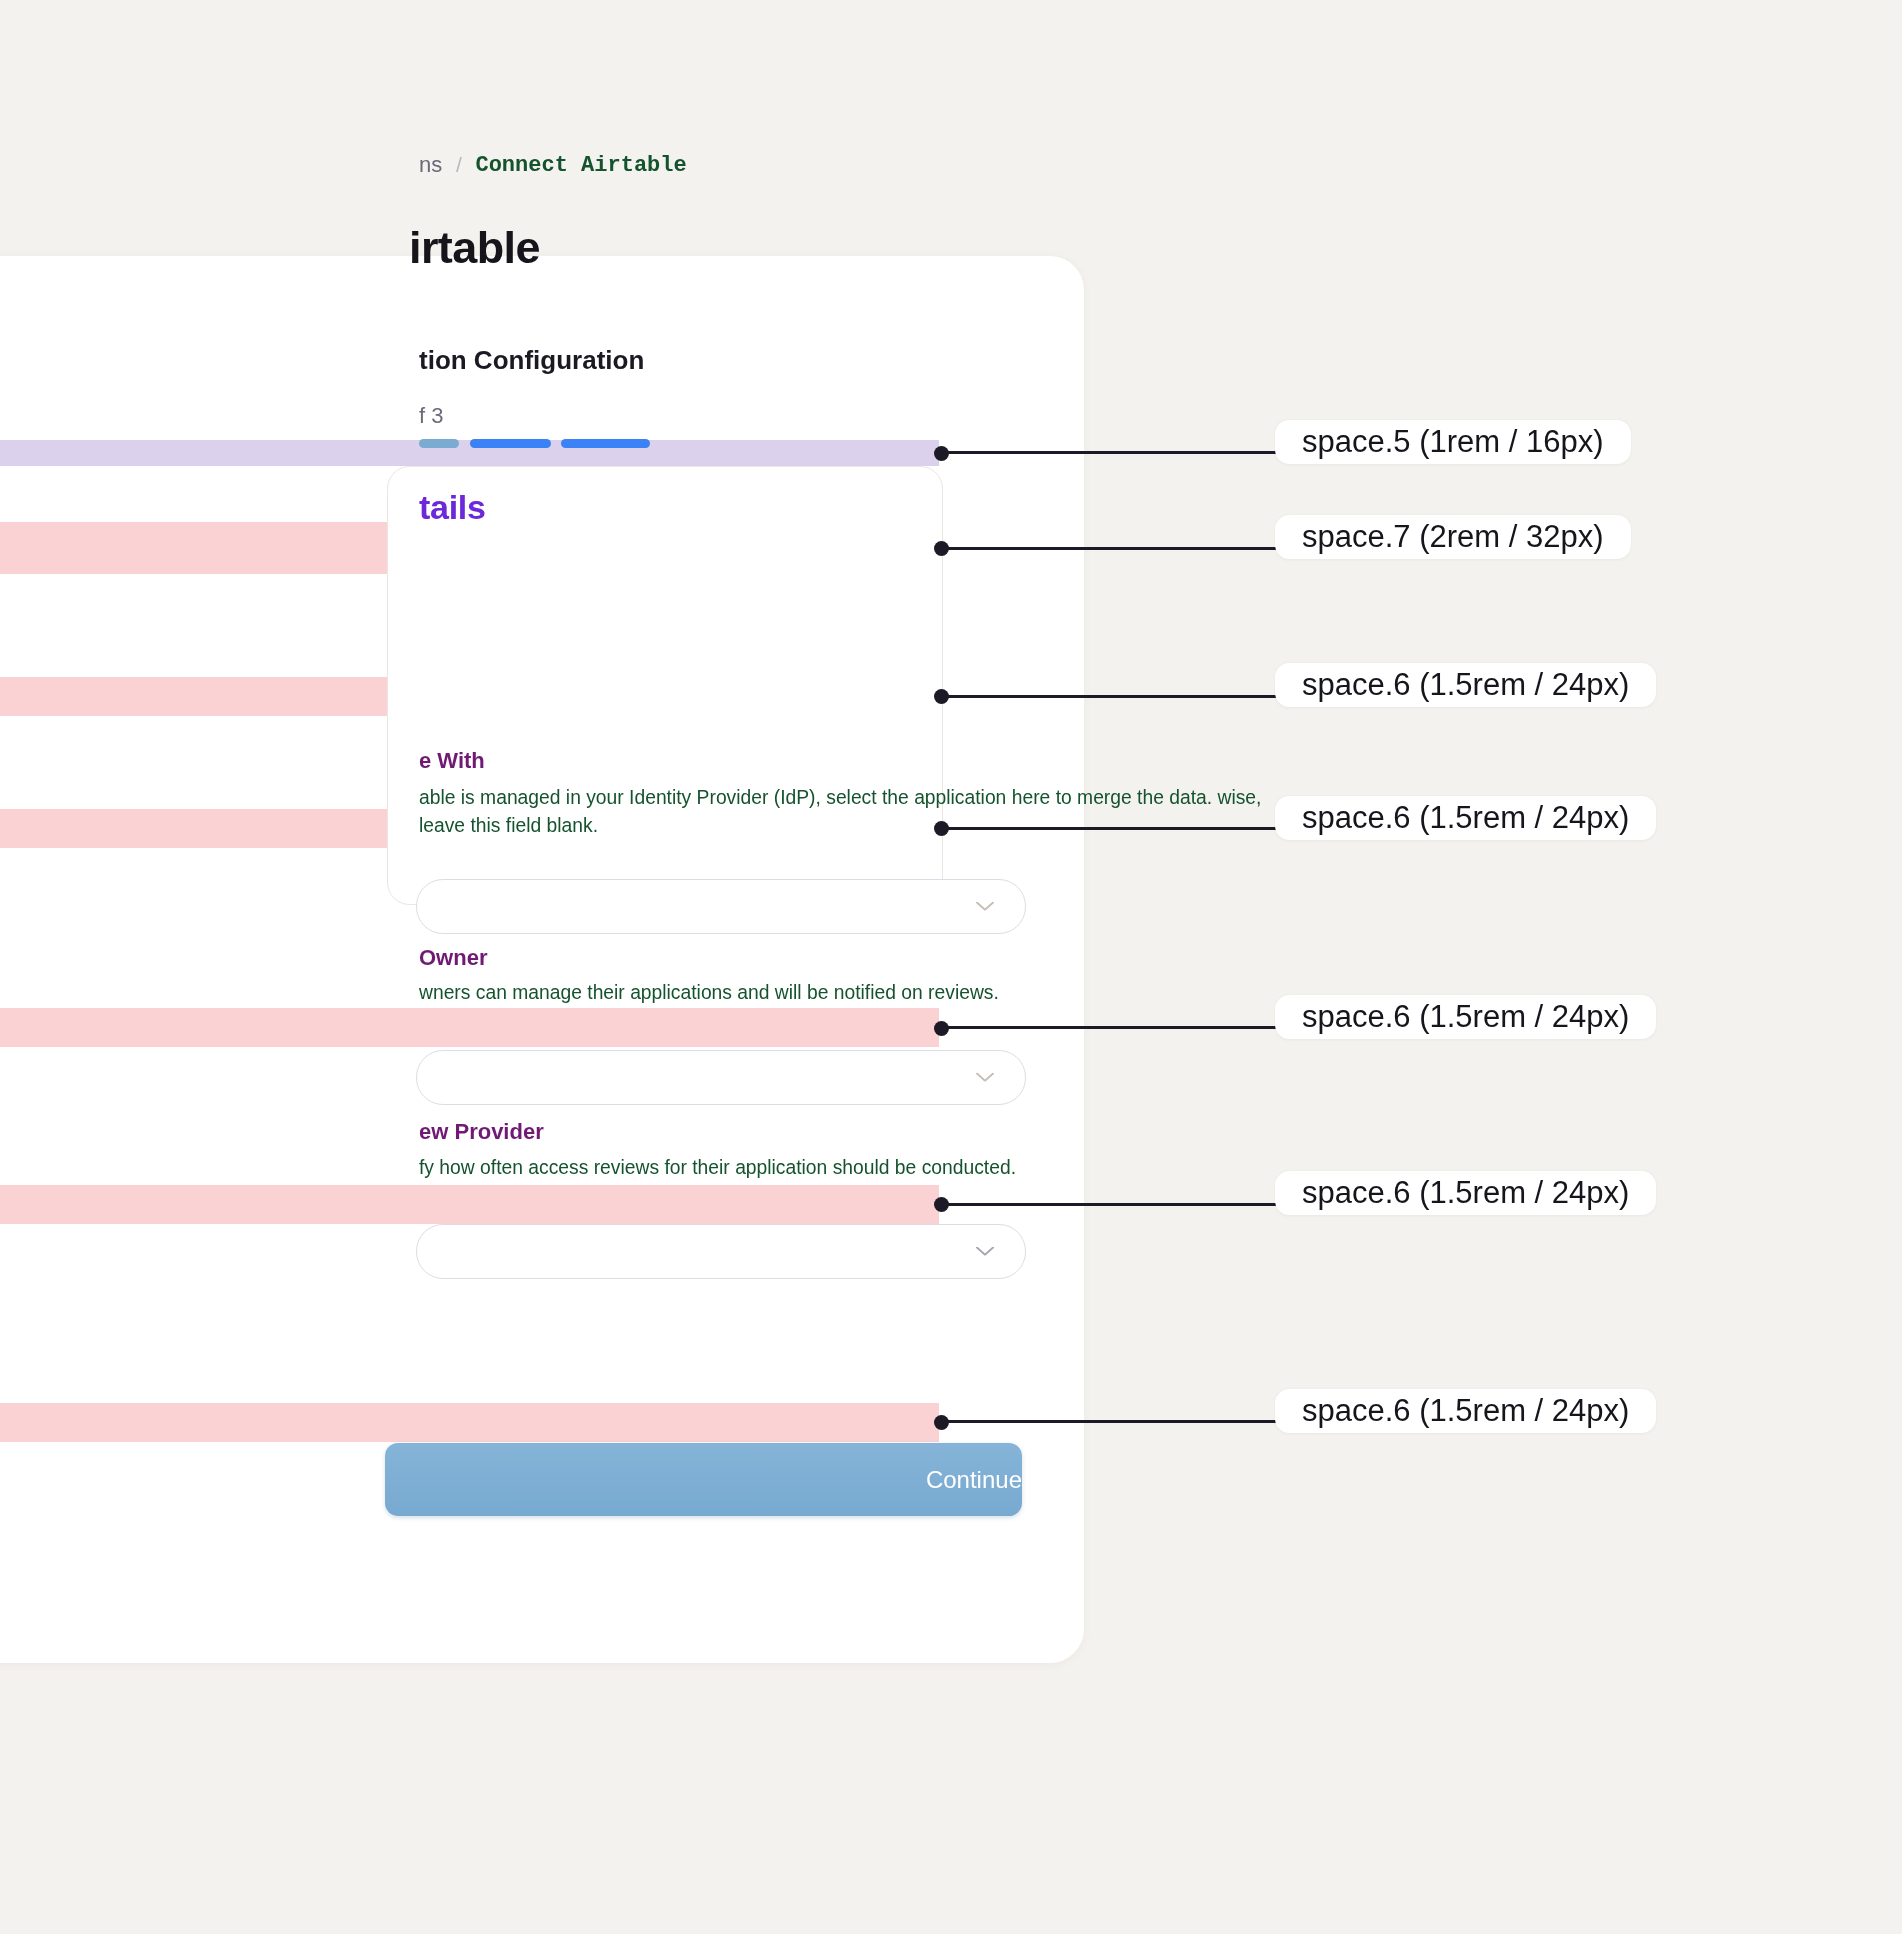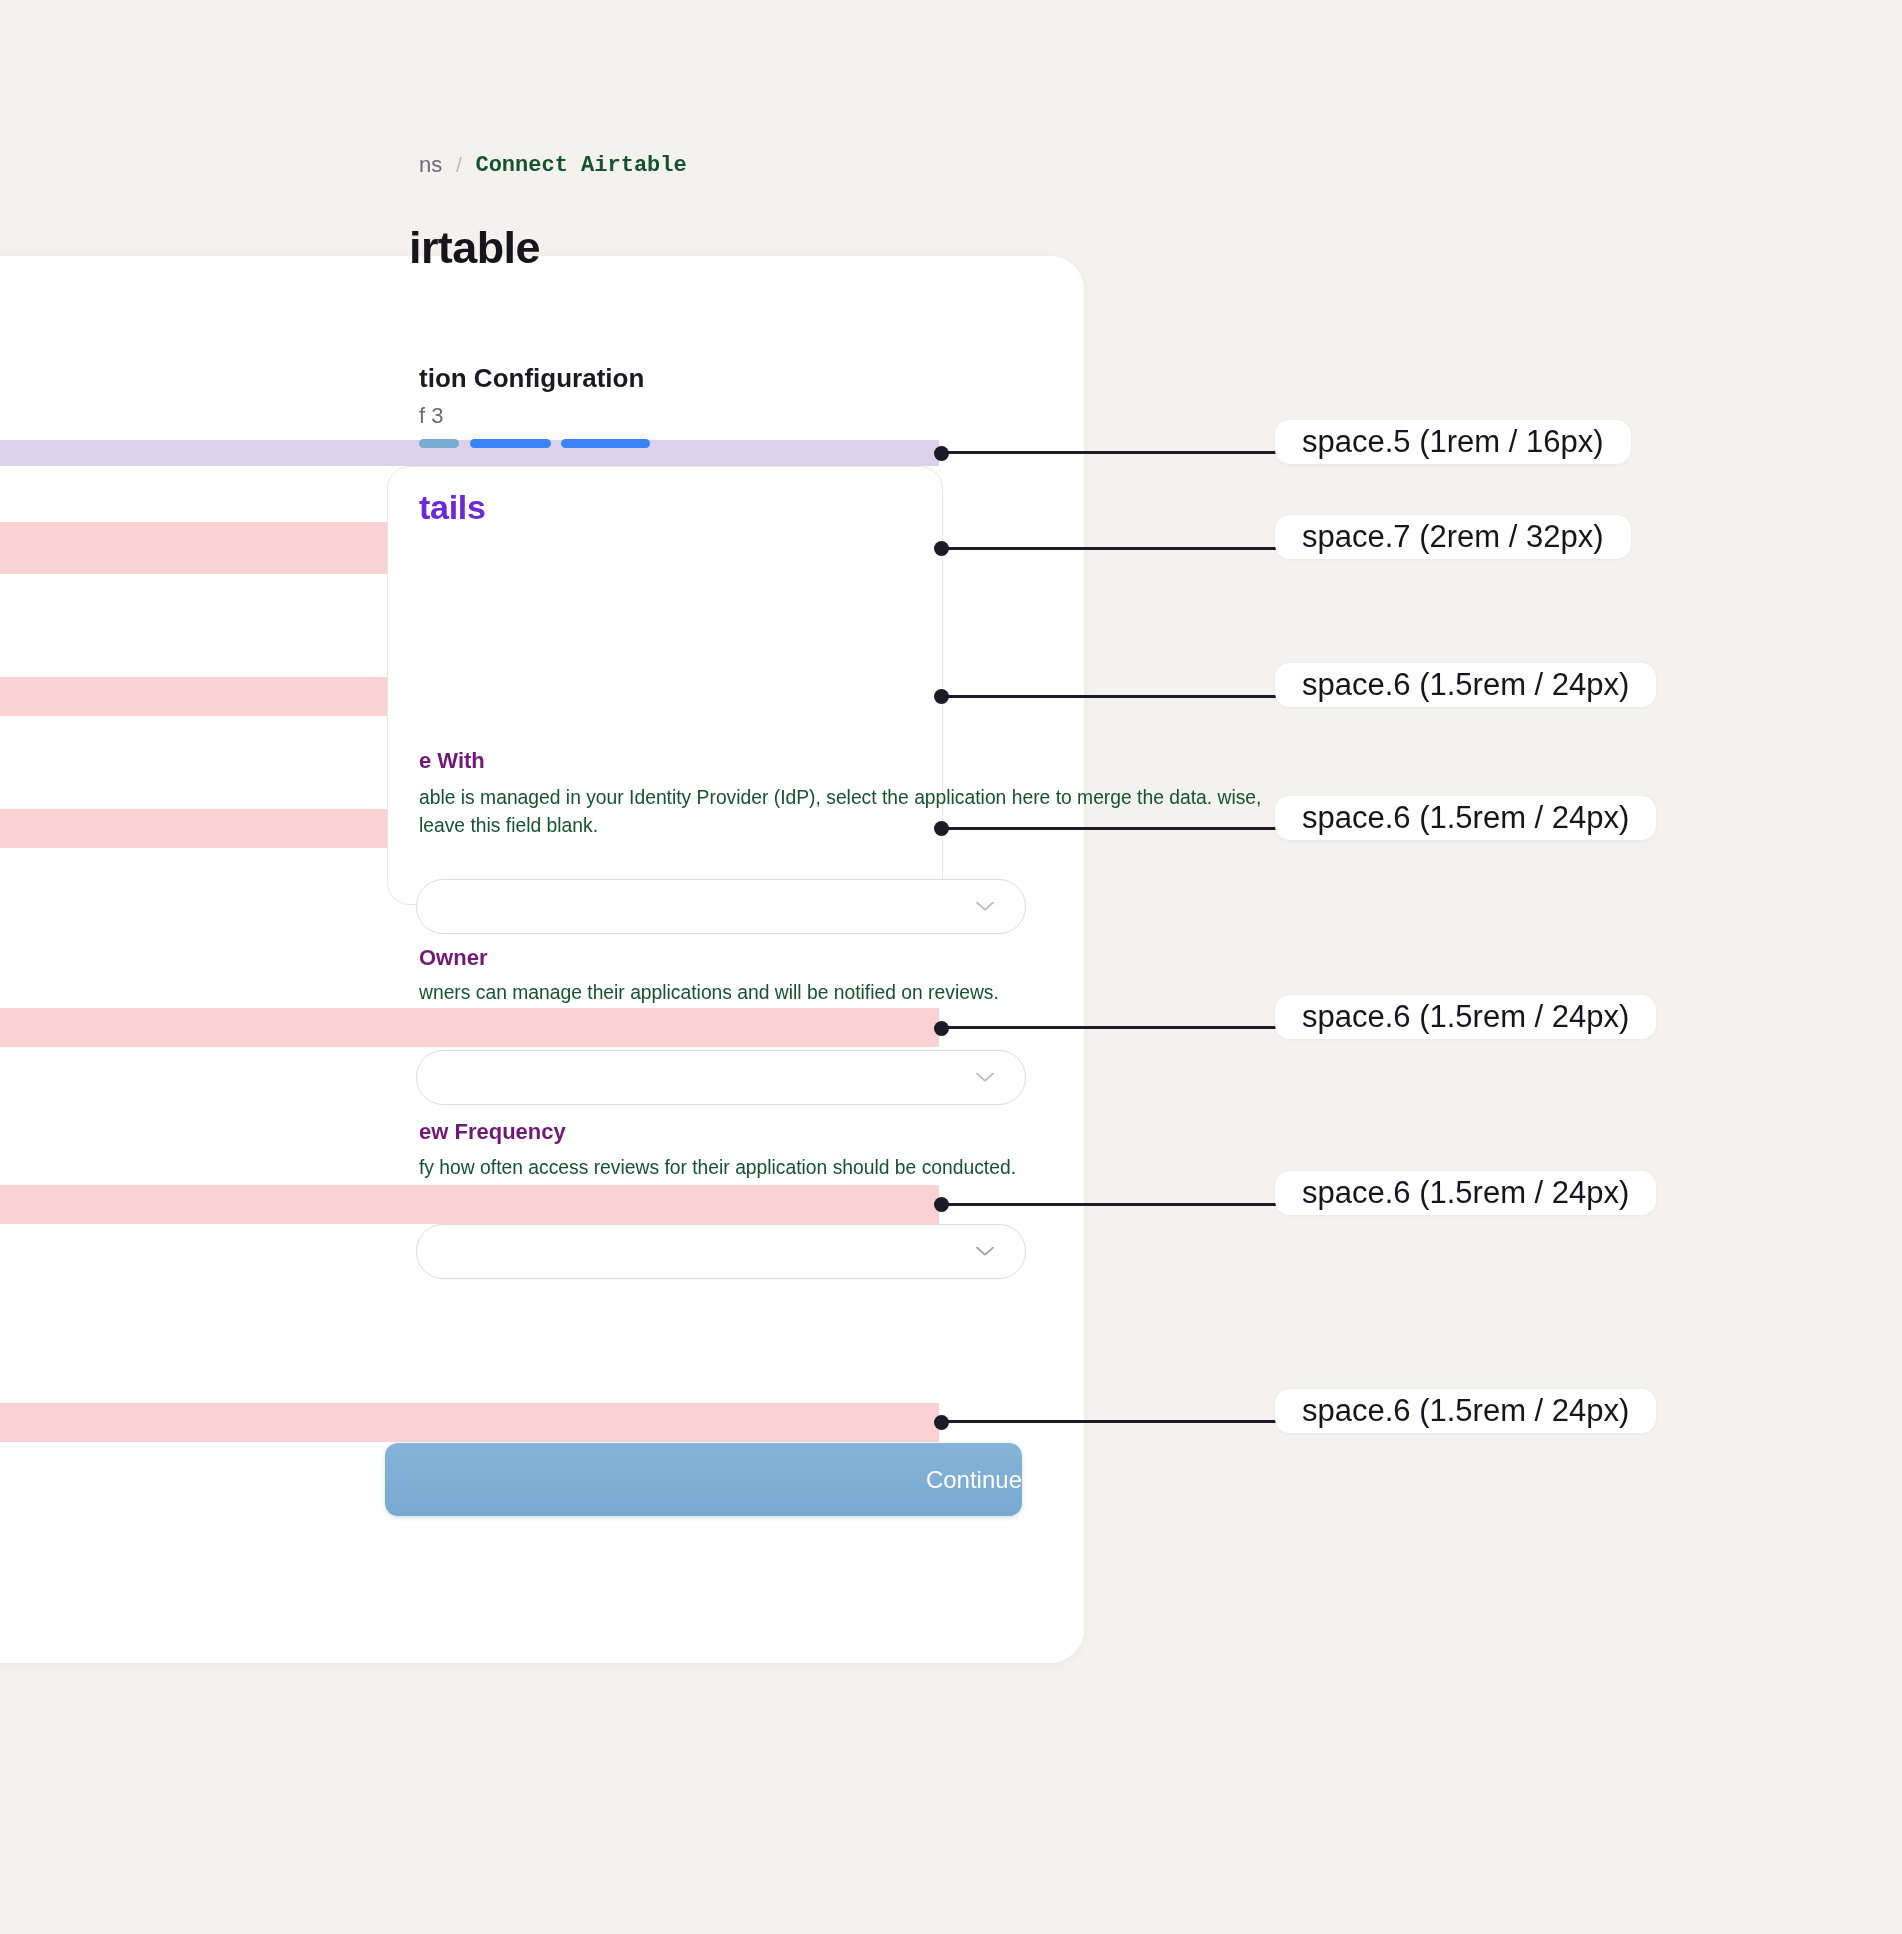--- a/index.html
+++ b/index.html
@@ -39,21 +39,21 @@
 
   
   .page-title{
     position:absolute;left:409px;top:222px;
     font-size:45px;font-weight:700;color:#16151c;
     letter-spacing:-0.6px;white-space:nowrap;
   }
 
   
   .step-title{
-    position:absolute;left:419px;top:363px;
+    position:absolute;left:419px;top:345px;
     font-size:26px;font-weight:600;color:#1b1a22;white-space:nowrap;
   }
   .step-count{
     position:absolute;left:419px;top:403px;
     font-size:22px;color:#6c6a78;white-space:nowrap;
   }
 
   
   .progress{
     position:absolute;left:419px;top:439px;
@@ -190,21 +190,21 @@
     <span>wners can manage their applications and will be notified on reviews.</span>
   </div>
   <div class="select" style="top:1050px">
     <span class="chev">
       <svg viewBox="0 0 22 12" width="18" height="9.7">
           <path d="M1 1l10 9 10-9" fill="none" stroke="#c8bdb3" stroke-width="2.2" stroke-linecap="round" stroke-linejoin="round"></path>
         </svg>
     </span>
   </div>
 
-  <div class="field-label" style="top:1119px">ew Frequency</div>
+  <div class="field-label" style="top:1119px">ew Provider</div>
   <div class="field-help" style="top:1154px">
     <span>fy how often access reviews for their application should be conducted.</span>
   </div>
   <div class="select" style="top:1224px">
     <span class="chev">
       <svg viewBox="0 0 22 12" width="18" height="9.7">
           <path d="M1 1l10 9 10-9" fill="none" stroke="#a9a3b2" stroke-width="2.2" stroke-linecap="round" stroke-linejoin="round"></path>
         </svg>
     </span>
   </div>

